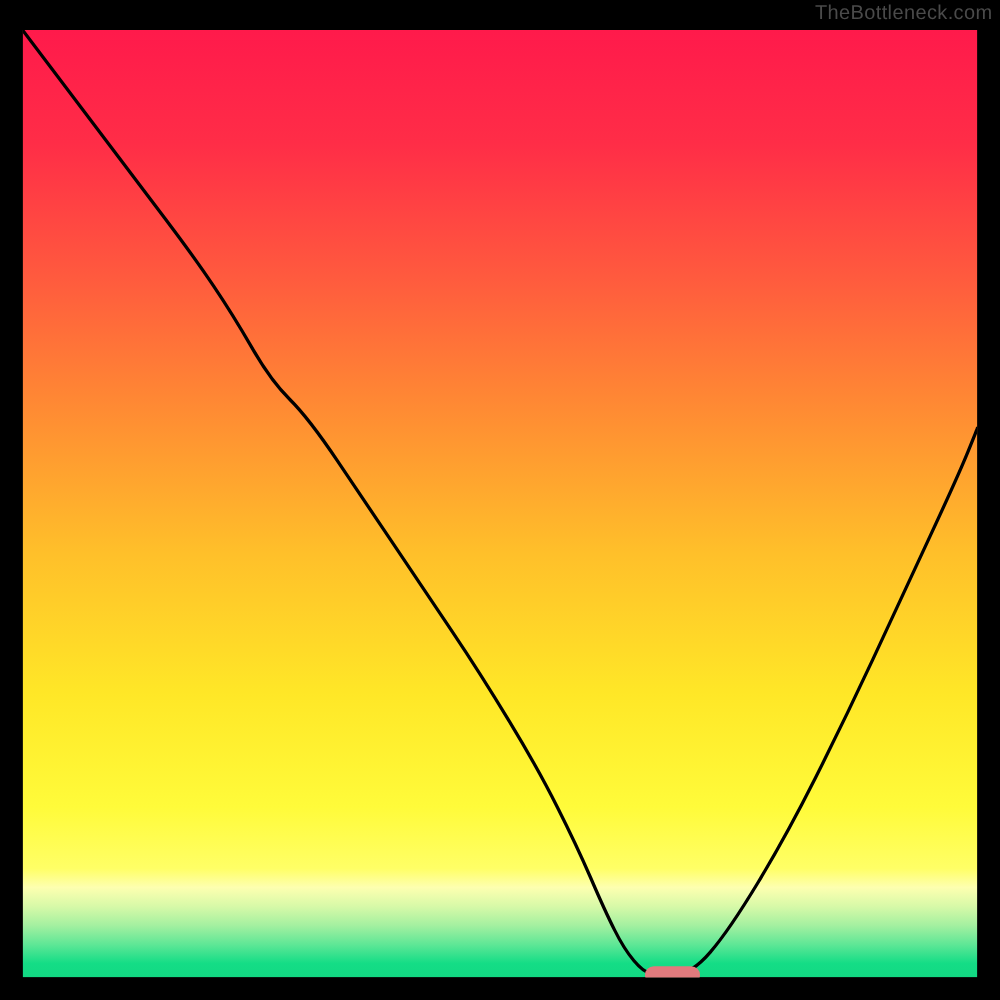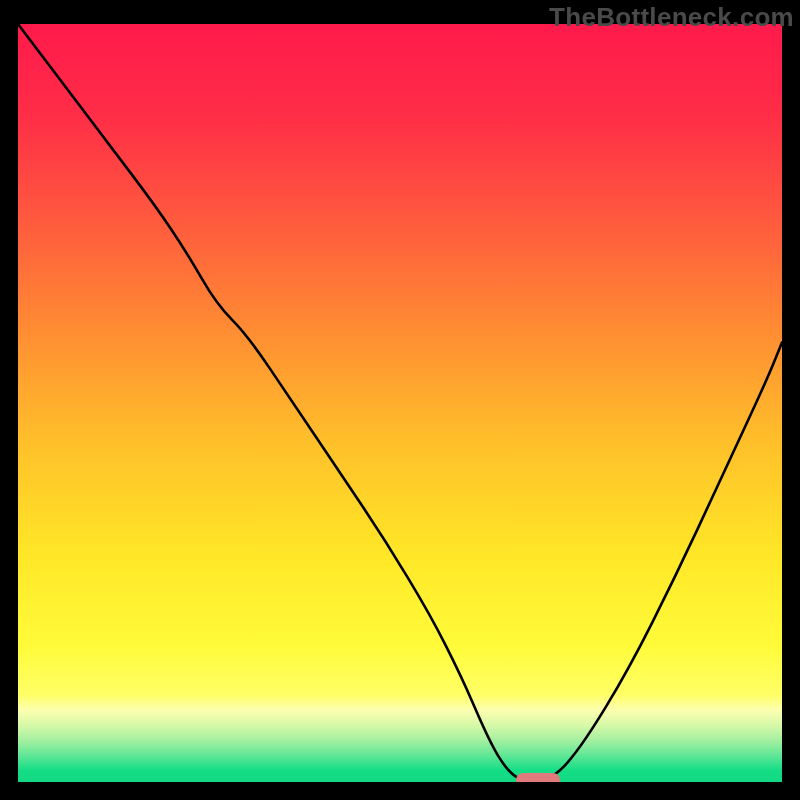--- a/index.html
+++ b/index.html
@@ -15,22 +15,22 @@
     position: relative;
     width: 800px;
     height: 800px;
     background: #000;
   }
   .watermark {
     position: absolute;
     top: 2px;
     right: 6px;
     color: #4a4a4a;
-    font-size: 26px;
-    font-weight: bold;
+    font-size: 16px;
+    font-weight: normal;
     letter-spacing: 0.3px;
     z-index: 10;
   }
   .plot-area {
     position: absolute;
     left: 18px;
     top: 24px;
     width: 764px;
     height: 758px;
     overflow: hidden;

